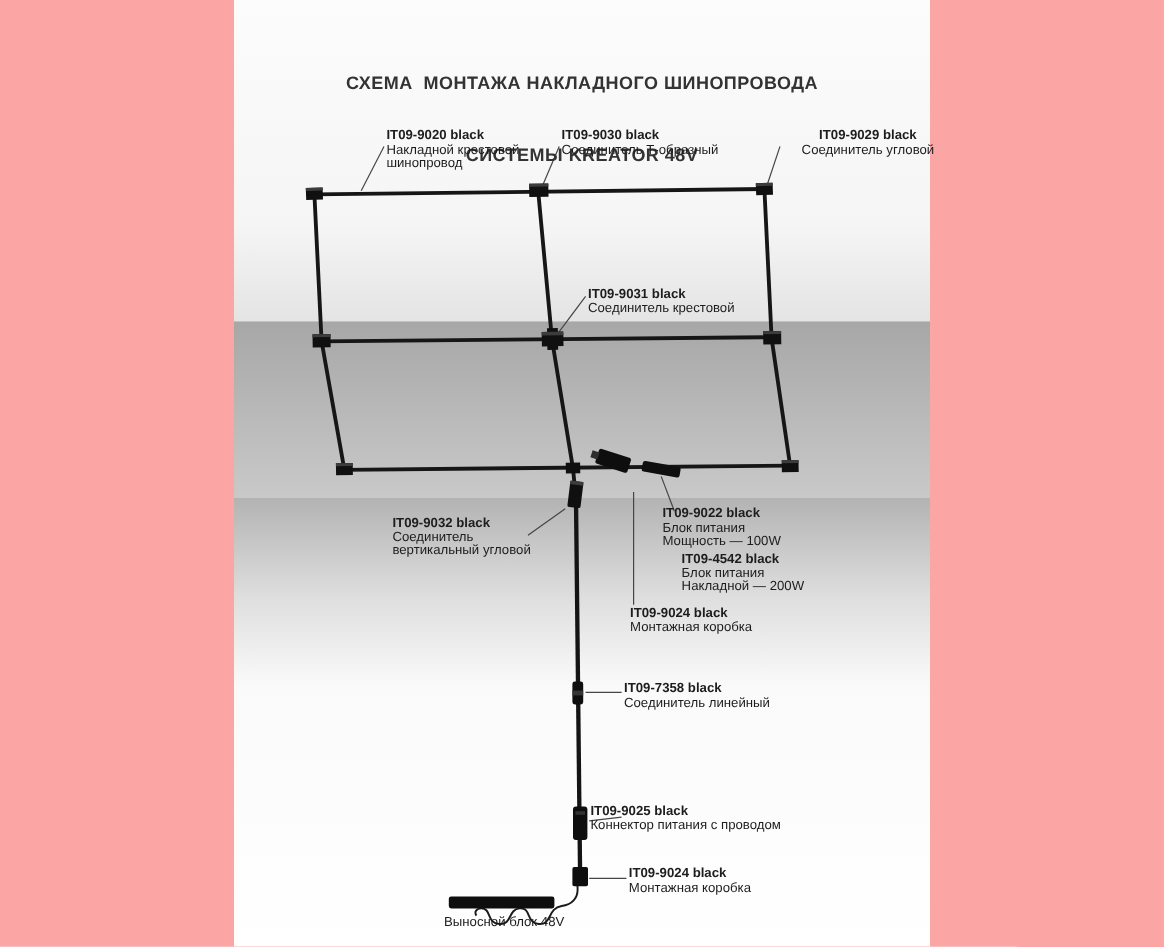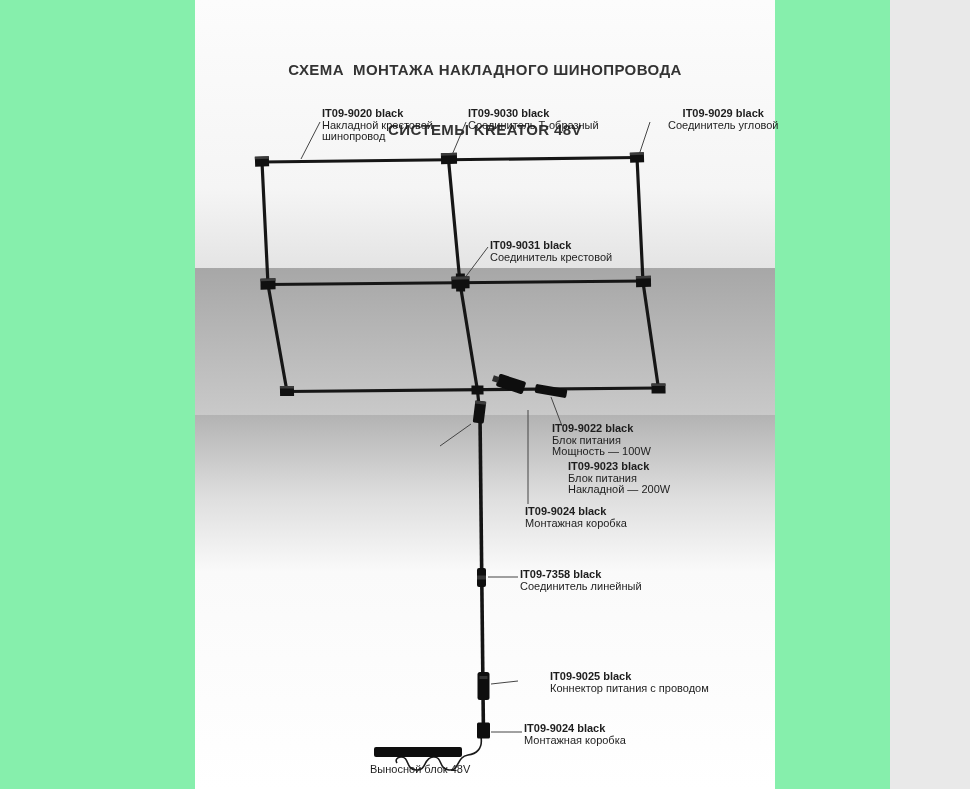--- a/index.html
+++ b/index.html
@@ -1,18 +1,18 @@
 <!DOCTYPE html>
 <html><head>
 <meta charset="utf-8">
 <style>
   * { margin:0; padding:0; box-sizing:border-box; }
   html,body { background:#e9e9e9; }
   body { font-family:"Liberation Sans", sans-serif; }
-  .stage { position:relative; width:890px; height:789px; background:#86efac; overflow:hidden; }
+  .stage { position:relative; width:970px; height:789px; background:#fca5a5; overflow:hidden; }
   .panel { position:absolute; left:195px; top:0; width:580px; height:789px; }
   .bg-ceiling { position:absolute; left:0; top:0; width:100%; height:268px;
     background:linear-gradient(180deg,#fcfcfc 0%,#f5f5f5 70%,#e4e4e4 100%); }
   .bg-band { position:absolute; left:0; top:268px; width:100%; height:147px;
     background:linear-gradient(180deg,#a7a7a7 0%,#c9c9c9 100%); }
   .bg-wall { position:absolute; left:0; top:415px; width:100%; height:374px;
     background:linear-gradient(180deg,#b3b3b3 0%,#dedede 22%,#fafafa 42%,#ffffff 100%); }
   svg.overlay { position:absolute; left:0; top:0; }
   .title { position:absolute; left:195px; top:20px; width:580px; text-align:center;
     color:#333; font-weight:bold; font-size:15px; line-height:20px; letter-spacing:.4px; white-space:pre; }
@@ -144,44 +144,49 @@
   <div class="lbl" style="left:668px; top:108px;text-align:center;">
     <span class="code">IT09-9029 black</span>
     <span class="desc">Соединитель угловой</span>
   </div>
 
   <div class="lbl" style="left:490px; top:240px;">
     <span class="code">IT09-9031 black</span>
     <span class="desc">Соединитель крестовой</span>
   </div>
 
+  <div class="lbl" style="left:327px; top:431px;">
+    <span class="code">IT09-9032 black</span>
+    <span class="desc">Соединитель</span>
+    <span class="desc">вертикальный угловой</span>
+  </div>
 
   <div class="lbl" style="left:552px; top:423px;">
     <span class="code">IT09-9022 black</span>
     <span class="desc">Блок питания</span>
     <span class="desc">Мощность — 100W</span>
   </div>
 
   <div class="lbl" style="left:568px; top:461px;">
-    <span class="code">IT09-9023 black</span>
+    <span class="code">IT09-4542 black</span>
     <span class="desc">Блок питания</span>
     <span class="desc">Накладной — 200W</span>
   </div>
 
   <div class="lbl" style="left:525px; top:506px;">
     <span class="code">IT09-9024 black</span>
     <span class="desc">Монтажная коробка</span>
   </div>
 
   <div class="lbl" style="left:520px; top:569px;">
     <span class="code">IT09-7358 black</span>
     <span class="desc">Соединитель линейный</span>
   </div>
 
-  <div class="lbl" style="left:550px; top:671px;">
+  <div class="lbl" style="left:492px; top:671px;">
     <span class="code">IT09-9025 black</span>
     <span class="desc">Коннектор питания с проводом</span>
   </div>
 
   <div class="lbl" style="left:524px; top:723px;">
     <span class="code">IT09-9024 black</span>
     <span class="desc">Монтажная коробка</span>
   </div>
 
   <div class="lbl" style="left:370px; top:733px;margin-top:31px;">

